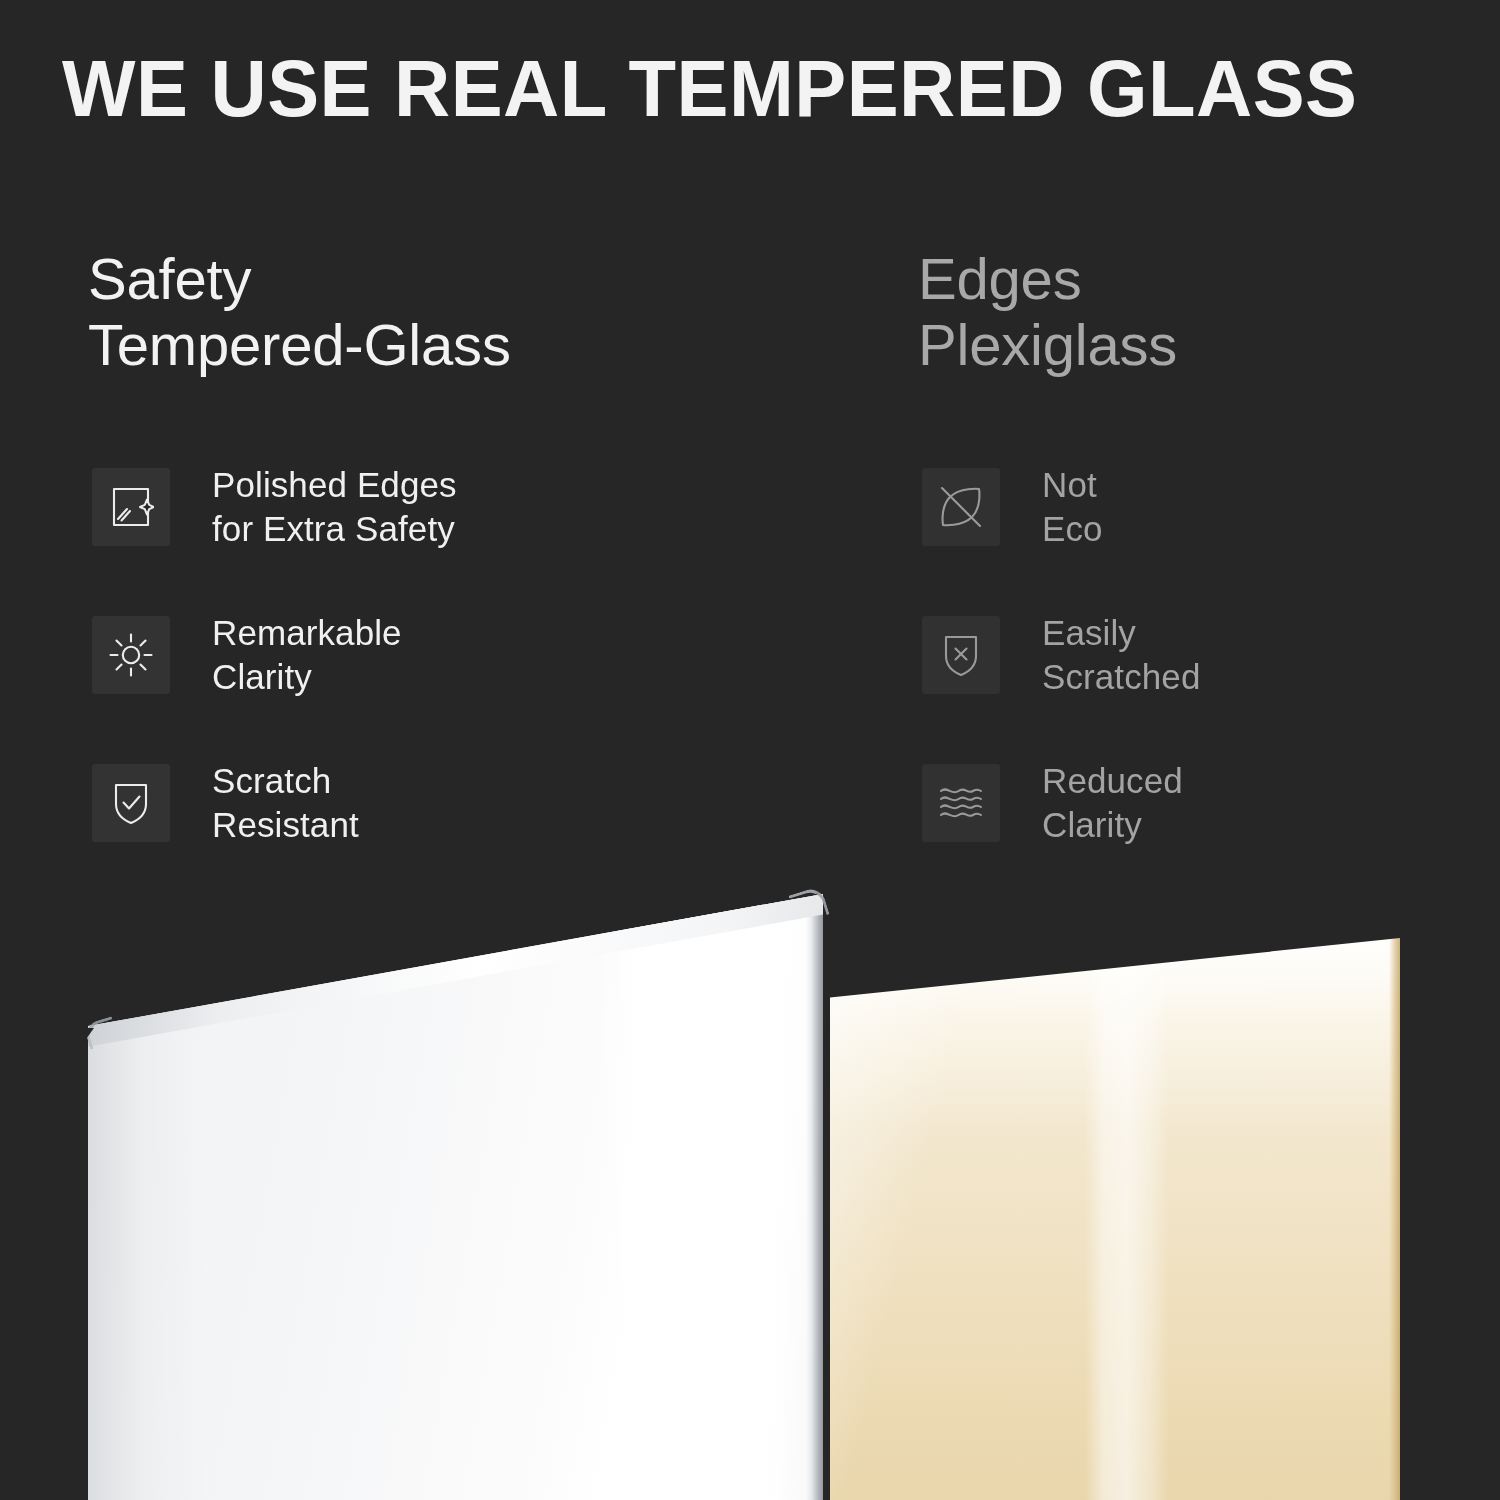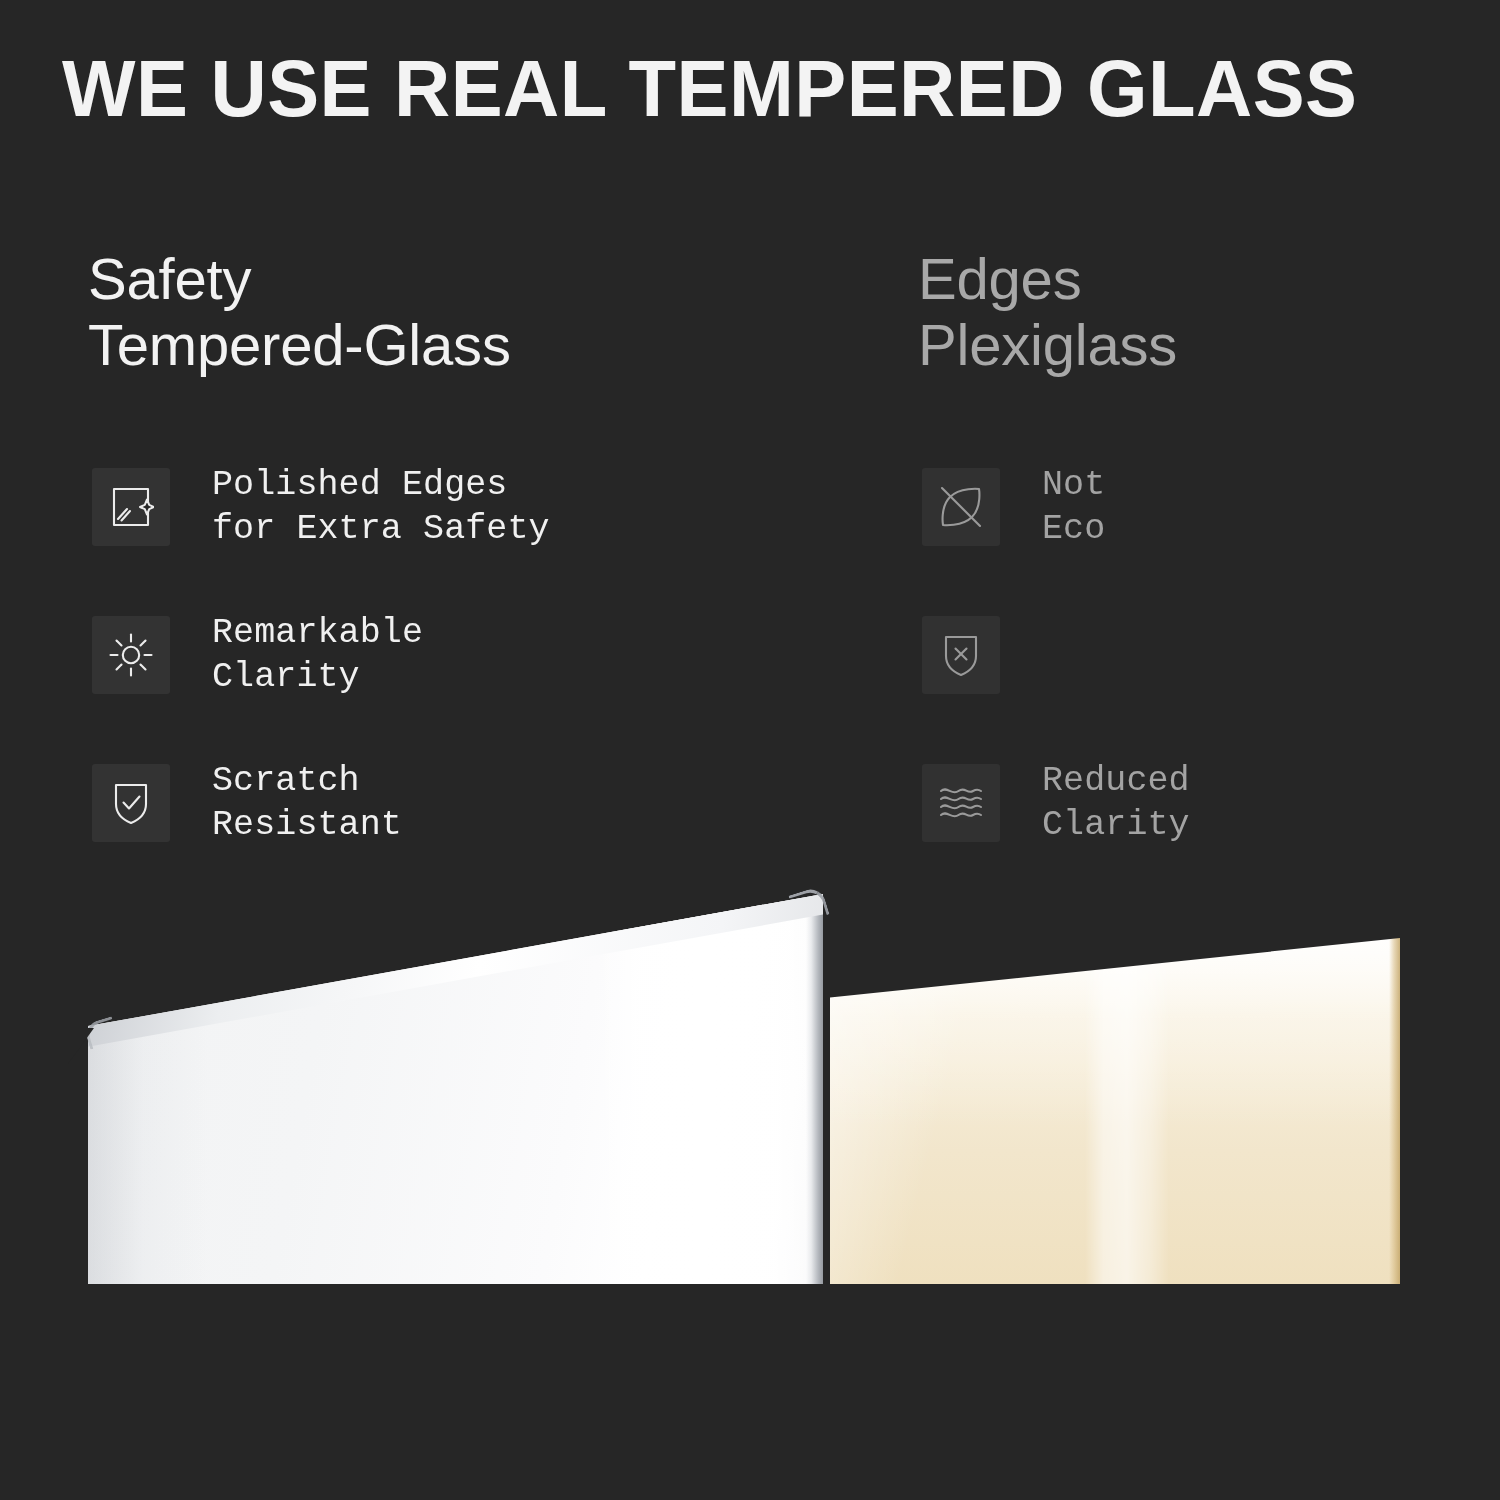--- a/index.html
+++ b/index.html
@@ -3,21 +3,21 @@
 <meta charset="utf-8">
 <style>
   *{margin:0;padding:0;box-sizing:border-box;}
   html,body{width:1500px;height:1500px;}
   body{
     background:#262626;
     font-family:"Liberation Sans", sans-serif;
     overflow:hidden;
     position:relative;
   }
-  .page{position:relative;width:1500px;height:1284px;overflow:hidden;background:#262626;}
+  .page{position:relative;width:1500px;height:1500px;overflow:hidden;background:#262626;}
 
   
   .title{
     position:absolute;
     left:62px; top:42px;
     width:1400px;
     font-family:"Liberation Sans Narrow","Liberation Sans",sans-serif;
     font-weight:700;
     font-size:79px;
     line-height:94px;
@@ -63,21 +63,20 @@
   .col-right .tile{background:#313131;}
   .tile svg{display:block;}
 
   .feat-label{
     margin-left:42px;
     font-weight:400;
     font-size:35px;
     line-height:44px;
     letter-spacing:0.1px;
     white-space:pre-line;
-    font-family:Liberation Mono, monospace;
   }
   .col-left .feat-label{color:#f0f0f0;}
   .col-right .feat-label{color:#a3a3a3;}
 
   
   .glass-stage{
     position:absolute;
     left:0; top:860px;
     width:1500px; height:640px;
     overflow:hidden;
@@ -292,20 +291,22 @@
       </div>
 
       <div class="feat">
         <div class="tile">
           <svg width="46" height="46" viewBox="0 0 46 46" fill="none" stroke="#9a9a9a" stroke-width="2.1" stroke-linecap="round" stroke-linejoin="round">
             <path d="M8 5 H38 V24 C38 33.5 31.5 39.5 23 43 C14.5 39.5 8 33.5 8 24 Z"></path>
             <path d="M17.5 16.5 L28.5 27.5"></path>
             <path d="M28.5 16.5 L17.5 27.5"></path>
           </svg>
         </div>
+        <div class="feat-label">Easily
+Scratched</div>
       </div>
 
       <div class="feat">
         <div class="tile">
           <svg width="46" height="46" viewBox="0 0 46 46" fill="none" stroke="#9a9a9a" stroke-width="2.1" stroke-linecap="round">
             <path d="M3 11 C9 5.5 14 16 20.5 11 C27 6 29 14.5 35 11 C39 8.6 41 9.6 43 11"></path>
             <path d="M3 19 C9 13.5 14 24 20.5 19 C27 14 29 22.5 35 19 C39 16.6 41 17.6 43 19"></path>
             <path d="M3 27 C9 21.5 14 32 20.5 27 C27 22 29 30.5 35 27 C39 24.6 41 25.6 43 27"></path>
             <path d="M3 35 C9 29.5 14 40 20.5 35 C27 30 29 38.5 35 35 C39 32.6 41 33.6 43 35"></path>
           </svg>

